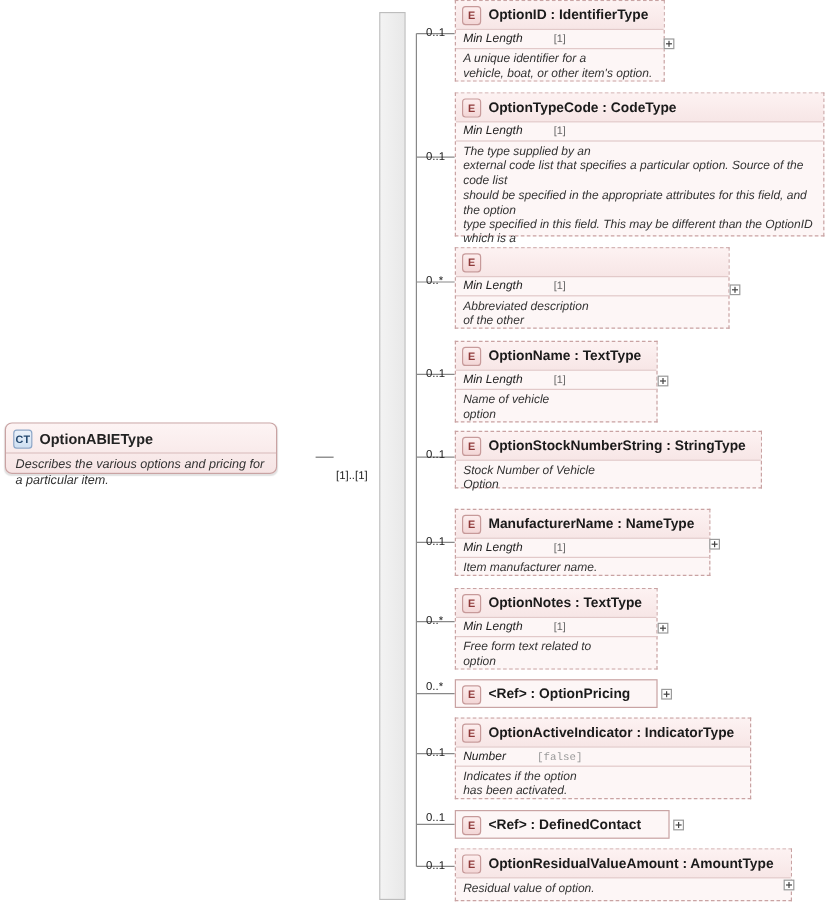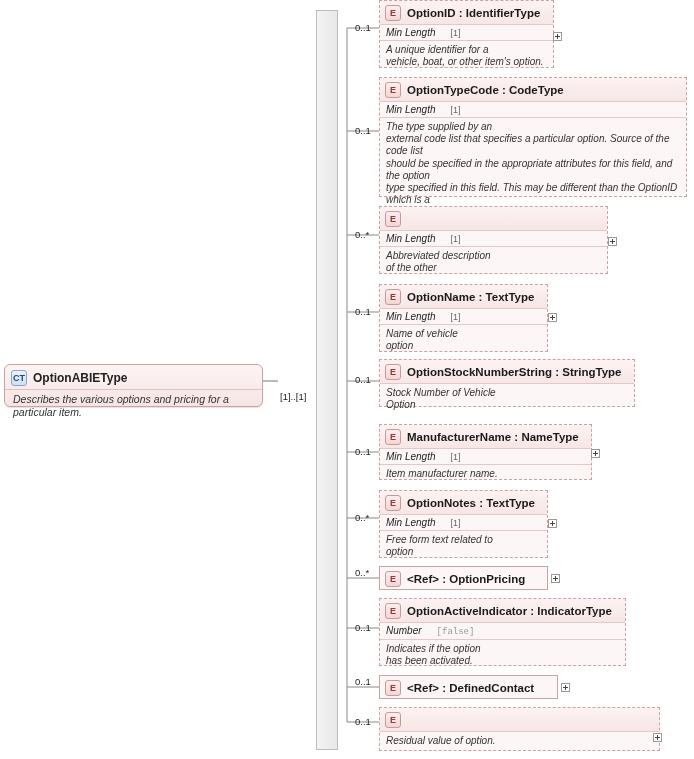--- a/index.html
+++ b/index.html
@@ -61,21 +61,21 @@
   .el-head{
     display:flex;align-items:center;gap:6px;
     padding:4px 6px 3px 5px;
     background:linear-gradient(#fdf2f2,#f7e6e6);
     border-bottom:1px solid #e2c9c9;
     box-sizing:border-box;
   }
   .el-head.noline{border-bottom:none;background:transparent;}
   .el-title{font-weight:bold;font-size:11.5px;color:#1a1a1a;white-space:nowrap;}
   .facet{
-    display:flex;align-items:baseline;gap:15px;
+    display:flex;align-items:baseline;gap:26px;
     padding:2px 6px 2px 6px;
     border-bottom:1px solid #e2c9c9;
   }
   .facet .fname{font-style:italic;font-size:10px;color:#222;}
   .facet .fval{font-size:9px;color:#666;}
   .facet .fval.gray{color:#999;font-family:Liberation Mono, monospace;}
   .el-desc{
     font-style:italic;font-size:10px;color:#333;
     padding:3px 6px 4px 6px;line-height:1.22;
     white-space:pre-line;
@@ -130,21 +130,21 @@
     <line x1="347" y1="452" x2="379" y2="452" stroke="#888" stroke-width="1"></line>
     <line x1="347" y1="518" x2="379" y2="518" stroke="#888" stroke-width="1"></line>
     <line x1="347" y1="578" x2="379" y2="578" stroke="#888" stroke-width="1"></line>
     <line x1="347" y1="628" x2="379" y2="628" stroke="#888" stroke-width="1"></line>
     <line x1="347" y1="687" x2="379" y2="687" stroke="#888" stroke-width="1"></line>
     <line x1="347" y1="722" x2="379" y2="722" stroke="#888" stroke-width="1"></line>
   </svg>
 
   <div class="seqbar" style="left:316px;top:10px;width:22px;height:740px;"></div>
 
-  <div class="ct-box" style="left:4px;top:364px;width:259px;height:43px;">
+  <div class="ct-box" style="left:4px;top:352px;width:227px;height:43px;">
     <div class="ct-head">
       <span class="badge">CT</span>
       <span class="ct-title">OptionABIEType</span>
     </div>
     <div class="ct-divider"></div>
     <div class="ct-desc">Describes the various options and pricing for a particular item.</div>
   </div>
   <div class="occ" style="left:280px;top:371px;margin-top:20px;">[1]..[1]</div>
 
   <div class="el" style="left:379px;top:0px;width:175px;height:68px;">
@@ -275,19 +275,20 @@
       <span class="badge e">E</span>
       <span class="el-title">&lt;Ref&gt;     : DefinedContact</span>
     </div>
   </div>
   <div class="occ" style="left:355px;top:676px;">0..1</div>
   <div class="plus" style="left:561px;top:683px;"></div>
 
   <div class="el" style="left:379px;top:707px;width:281px;height:44px;">
     <div class="el-head">
       <span class="badge e">E</span>
+      <span class="el-title">OptionResidualValueAmount : AmountType</span>
     </div>
     <div class="el-desc">Residual value of option.</div>
   </div>
   <div class="occ" style="left:355px;top:716px;">0..1</div>
   <div class="plus" style="left:653px;top:733px;"></div>
 
 </div>
 
 </body></html>

